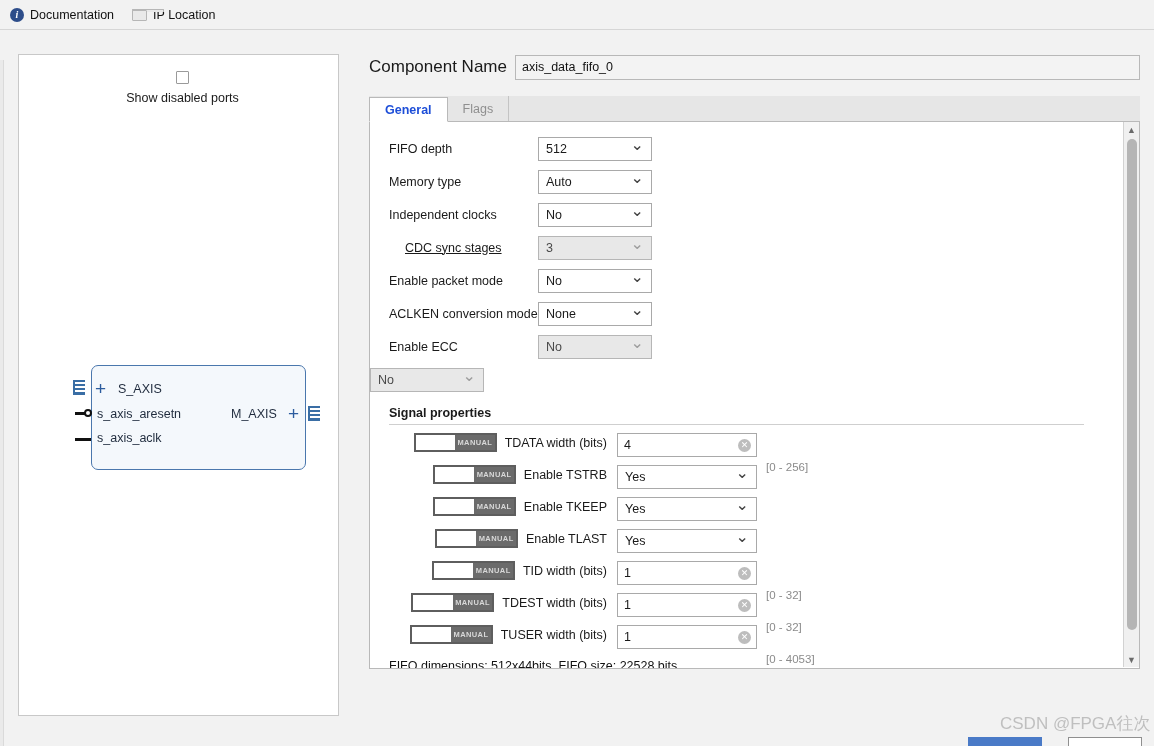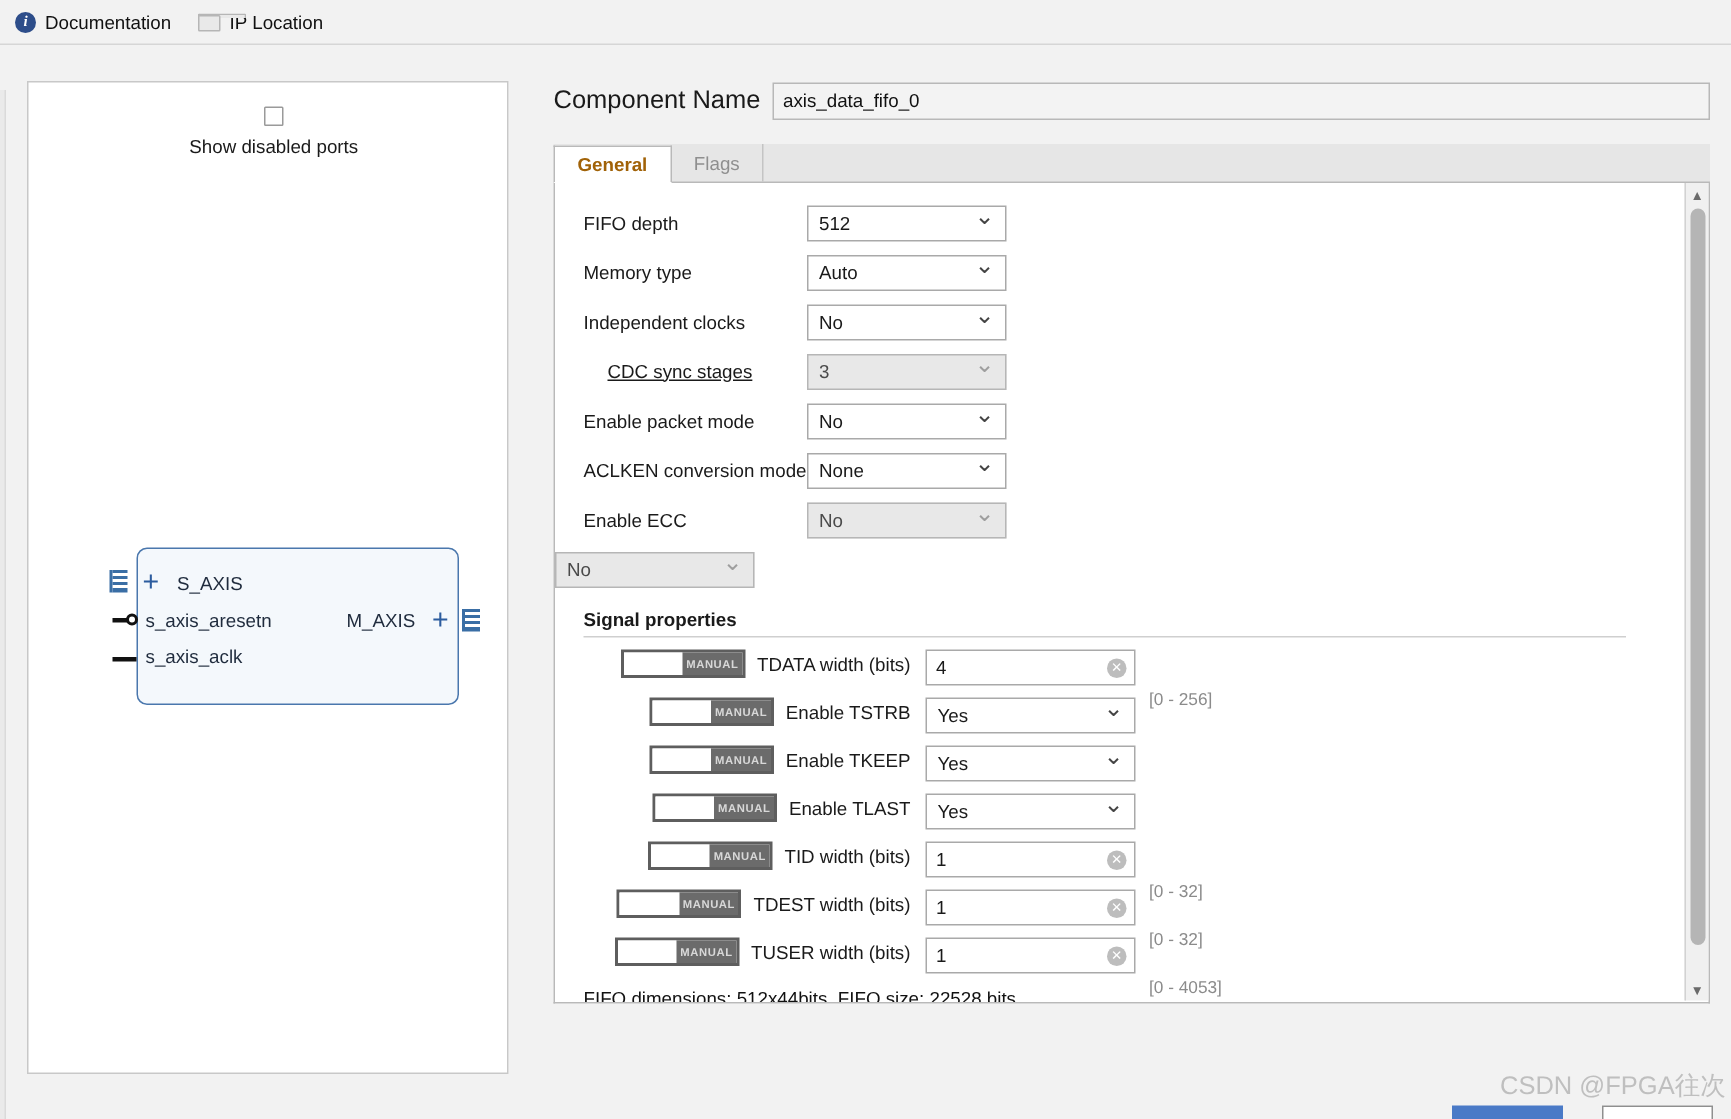--- a/index.html
+++ b/index.html
@@ -125,21 +125,21 @@
     display: flex; align-items: flex-end; height: 26px;
     border-bottom: 1px solid #b9b9b9;
     background: #e6e6e6;
   }
   .tab {
     height: 25px; padding: 0 15px;
     display: flex; align-items: center;
     font-size: 12.5px; cursor: pointer; user-select: none;
   }
   .tab.active {
-    background: #fff; color: #a16207; font-weight: bold;
+    background: #fff; color: #1d4ed8; font-weight: bold;
     border: 1px solid #b9b9b9; border-bottom: 1px solid #fff;
     margin-bottom: -1px;
   }
   .tab.inactive { color: #8f8f8f; border-right: 1px solid #c4c4c4; }
 
   
   #tab-content {
     position: relative;
     background: #fff; border: 1px solid #b9b9b9; border-top: none;
     height: 547px;
@@ -155,21 +155,21 @@
   .opt-row {
     display: flex; align-items: center;
     height: 33px;
   }
   .opt-label {
     width: 168px; text-align: left; font-size: 12.5px;
     padding-left: 19px;
   }
   .opt-label.indent { padding-left: 35px; text-decoration: underline; }
   .dd {
-    width: 133px; height: 24px;
+    width: 114px; height: 24px;
     border: 1px solid #a9a9a9; background: #fff;
     display: flex; align-items: center; justify-content: space-between;
     padding: 0 7px 0 7px;
     font-size: 12.5px; cursor: pointer;
   }
   .dd.disabled { background: #e8e8e8; color: #4a4a4a; border-color: #b6b6b6; }
   .dd .chev { color: #444; font-size: 11px; line-height: 1; }
   .dd.disabled .chev { color: #9e9e9e; }
 
   

